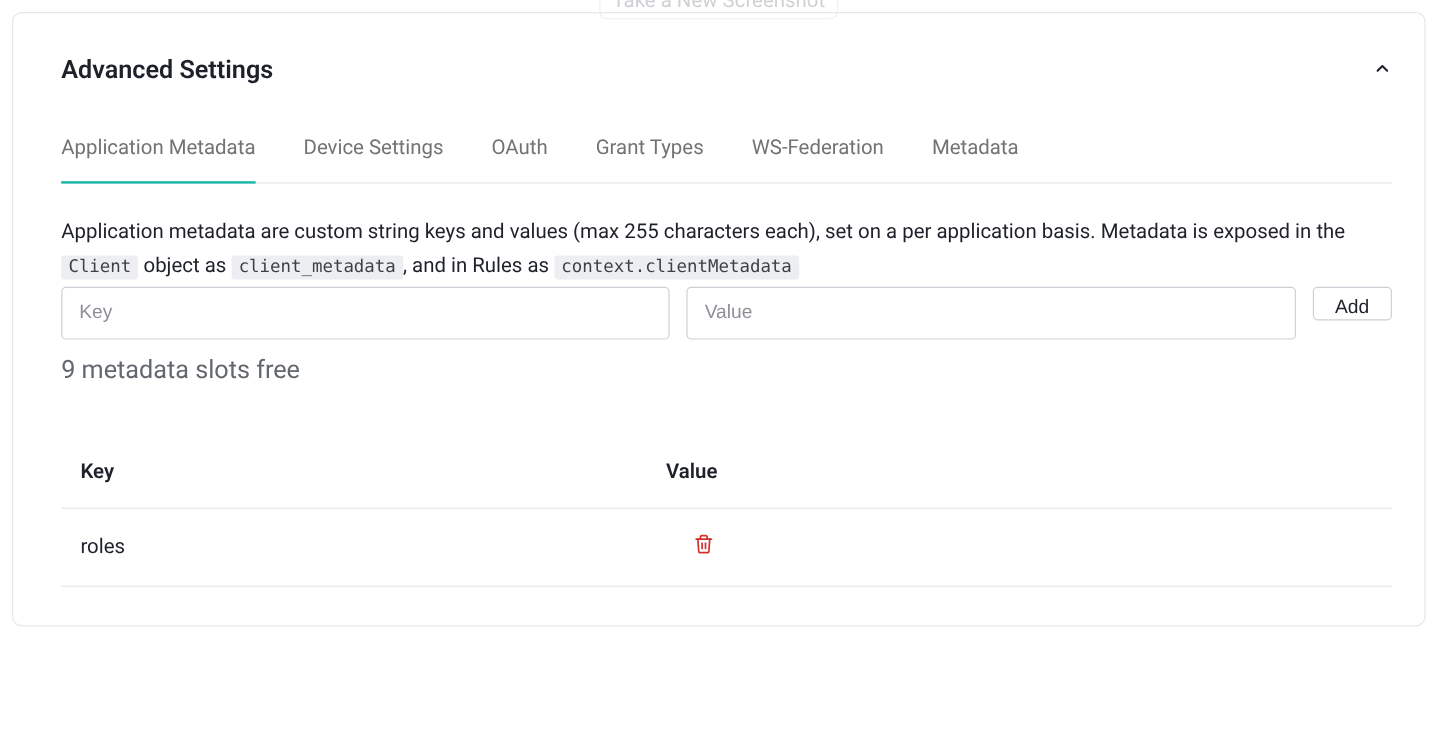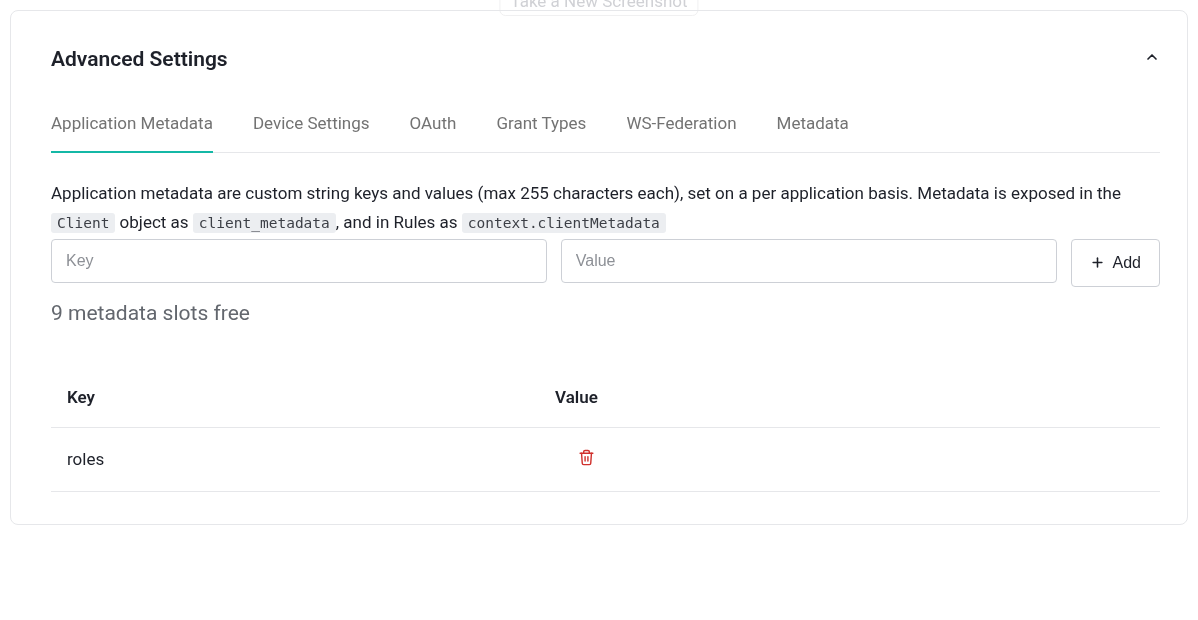--- a/index.html
+++ b/index.html
@@ -106,28 +106,29 @@
       font-size: 16px;
       color: #1e212a;
     }
     .text-input::placeholder {
       color: #8d9096;
     }
     .add-button {
       display: flex;
       align-items: center;
       gap: 8px;
-      height: 48px;
+      height: 28px;
       padding: 0 18px;
       border: 1px solid #cdd0d6;
       border-radius: 4px;
       background: #ffffff;
       font-size: 16px;
       color: #1e212a;
       cursor: pointer;
+      flex-direction: column;
     }
     .plus-icon {
       width: 15px;
       height: 15px;
     }
     .hint {
       font-size: 21px;
       color: #63676e;
       margin-bottom: 42px;
     }

